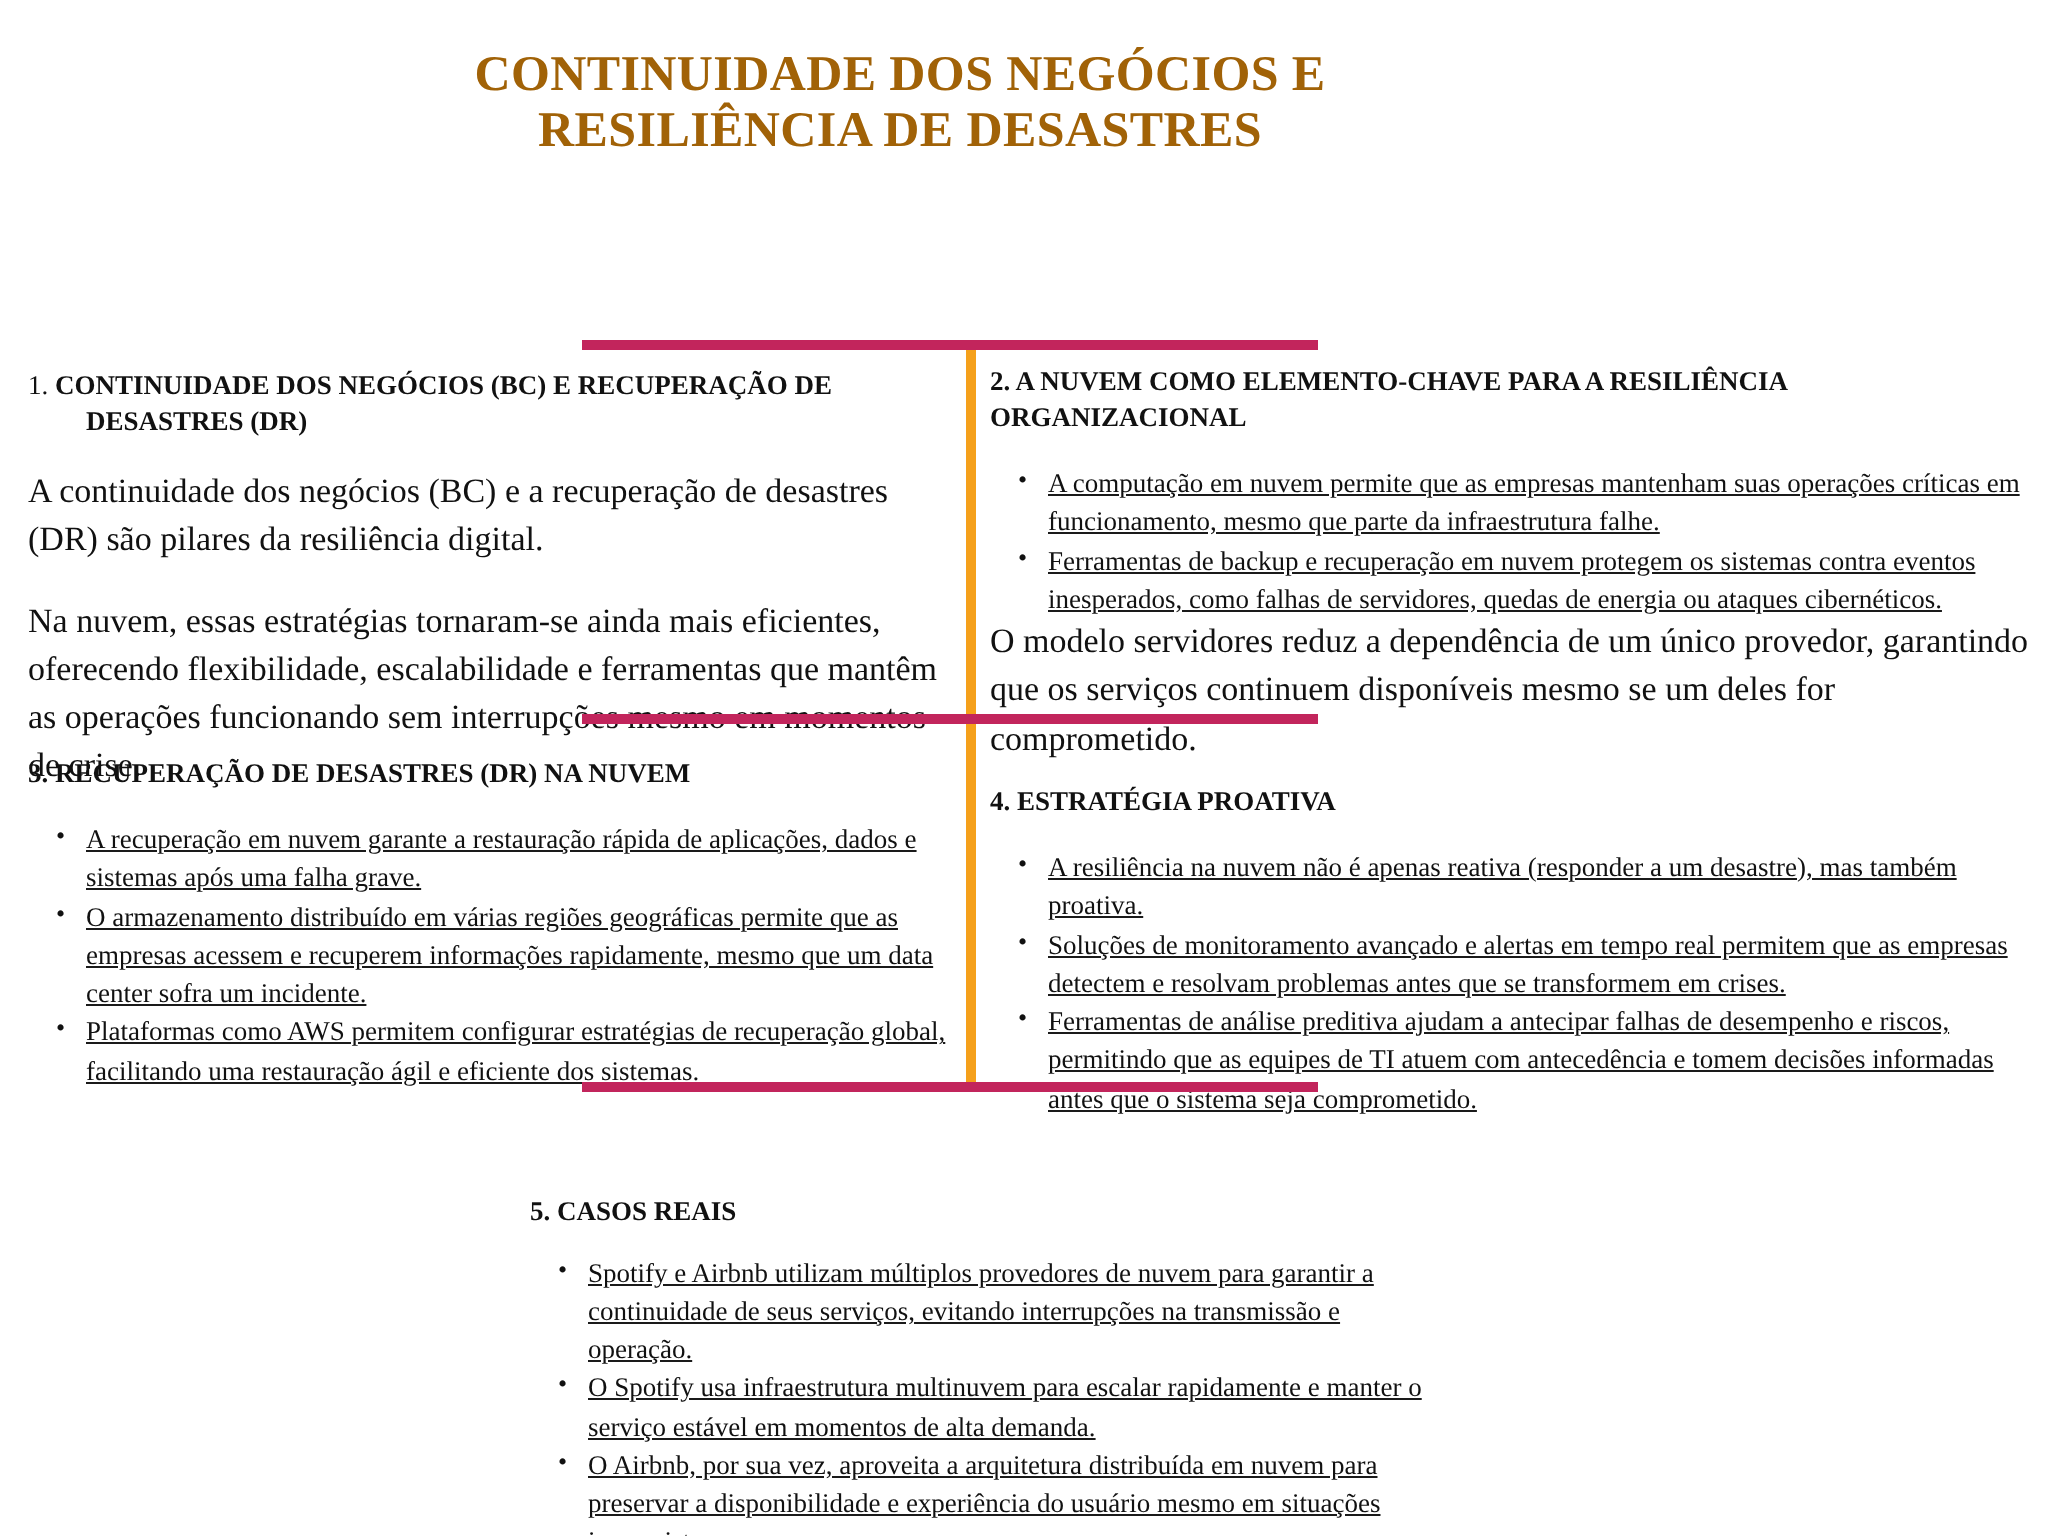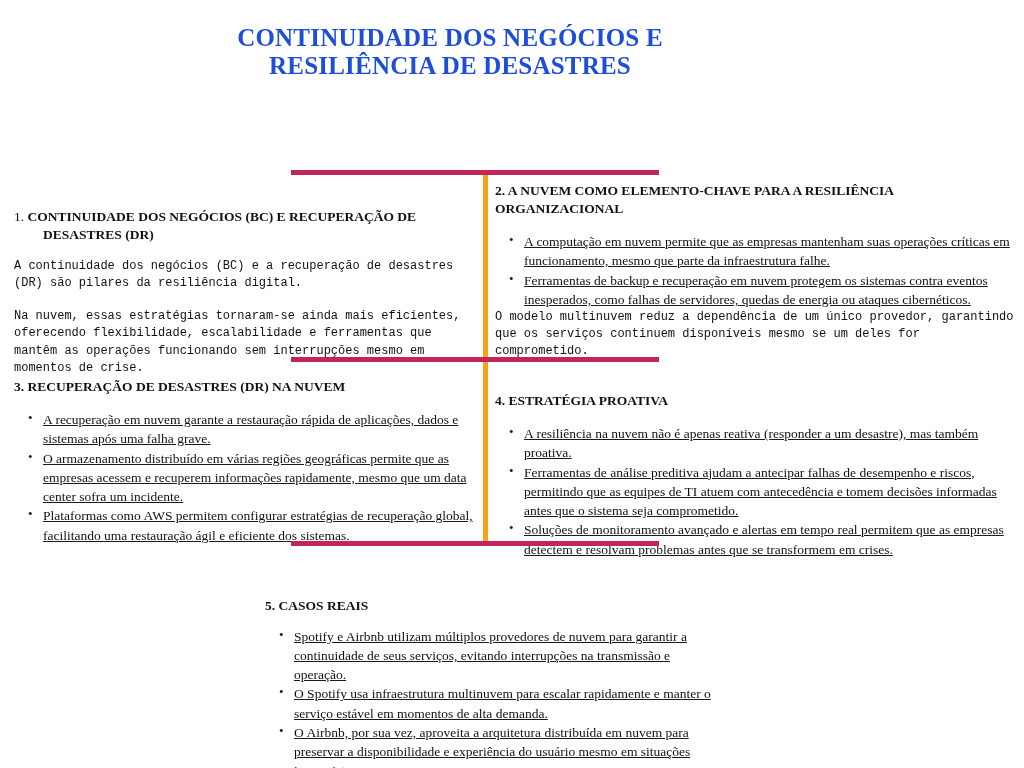--- a/index.html
+++ b/index.html
@@ -20,21 +20,21 @@
   .doc-title {
     position: absolute;
     left: 0;
     top: 24px;
     width: 900px;
     text-align: center;
     font-size: 25px;
     font-weight: bold;
     line-height: 1.12;
     letter-spacing: 0.2px;
-    color: #1d4ed8;
+    color: #a16207;
   }
   .doc-title .line2 {
     display: block;
   }
 
   
   .rule-h {
     position: absolute;
     left: 291px;
     width: 368px;
@@ -76,29 +76,27 @@
   .sec-head .num-plain {
     font-weight: normal;
   }
   .head-indent {
     padding-left: 16px;
     text-indent: -16px;
   }
   .head-hang {
     padding-left: 29px;
     text-indent: -29px;
-    margin-top: 24px;
   }
 
   
   .para {
-    font-size: 12px;
+    font-size: 17px;
     line-height: 1.43;
     color: #111111;
-    font-family: Liberation Mono, monospace;
   }
   .para-block {
     margin-top: 14px;
   }
   .para-tight {
     margin-top: 16px;
   }
 
   
   ul.bullets {
@@ -150,41 +148,41 @@
   <div class="para para-block">A continuidade dos negócios (BC) e a recuperação de desastres (DR) são pilares da resiliência digital.</div>
   <div class="para para-tight">Na nuvem, essas estratégias tornaram-se ainda mais eficientes, oferecendo flexibilidade, escalabilidade e ferramentas que mantêm as operações funcionando sem interrupções  mesmo em momentos de crise.</div>
 </div>
 
 <div class="quad quad-2">
   <div class="sec-head">2. A NUVEM COMO ELEMENTO-CHAVE PARA A RESILIÊNCIA ORGANIZACIONAL</div>
   <ul class="bullets">
     <li>A computação em nuvem permite que as empresas mantenham suas operações críticas em funcionamento, mesmo que parte da infraestrutura falhe.</li>
     <li> Ferramentas de backup e recuperação em nuvem protegem os sistemas contra eventos inesperados, como falhas de servidores, quedas de energia ou ataques cibernéticos.</li>
   </ul>
-  <div class="para after-list">O modelo multinuvem reduz a dependência de um único provedor, garantindo que os serviços continuem disponíveis mesmo se um deles for comprometido.</div>
+  <div class="para after-list">O modelo servidores reduz a dependência de um único provedor, garantindo que os serviços continuem disponíveis mesmo se um deles for comprometido.</div>
 </div>
 
 <div class="quad quad-3">
   <div class="sec-head">3. RECUPERAÇÃO DE DESASTRES (DR) NA NUVEM</div>
   <ul class="bullets">
     <li>A recuperação em nuvem garante a restauração rápida de aplicações, dados e sistemas após uma falha grave.</li>
     <li>O armazenamento distribuído em várias regiões geográficas permite que as empresas acessem e recuperem informações rapidamente, mesmo que um data center sofra um incidente.</li>
     <li>Plataformas como AWS permitem configurar estratégias de recuperação global, facilitando uma restauração ágil e eficiente dos sistemas.</li>
   </ul>
 </div>
 
 <div class="quad quad-4">
   <div class="sec-head head-indent">
     <span>4.</span>
     <span>ESTRATÉGIA PROATIVA</span>
   </div>
   <ul class="bullets">
     <li>A resiliência na nuvem não é apenas reativa (responder a um desastre), mas também proativa.</li>
+    <li> Soluções de monitoramento avançado e alertas em tempo real permitem que as empresas detectem e resolvam problemas antes que se transformem em crises.</li>
     <li>Ferramentas de análise preditiva ajudam a antecipar falhas de desempenho e riscos, permitindo que as equipes de TI atuem com antecedência e tomem decisões informadas antes que o sistema seja comprometido.</li>
-    <li> Soluções de monitoramento avançado e alertas em tempo real permitem que as empresas detectem e resolvam problemas antes que se transformem em crises.</li>
   </ul>
 </div>
 
 <div class="quad quad-5">
   <div class="sec-head">5. CASOS REAIS</div>
   <ul class="bullets tight-top">
     <li>Spotify e Airbnb utilizam múltiplos provedores de nuvem para garantir a continuidade de seus serviços, evitando interrupções na transmissão e operação.</li>
     <li>O Spotify usa infraestrutura multinuvem para escalar rapidamente e manter o serviço estável em momentos de alta demanda.</li>
     <li>O Airbnb, por sua vez, aproveita a arquitetura distribuída em nuvem para preservar a disponibilidade e experiência do usuário mesmo em situações imprevistas.</li>
   </ul>

